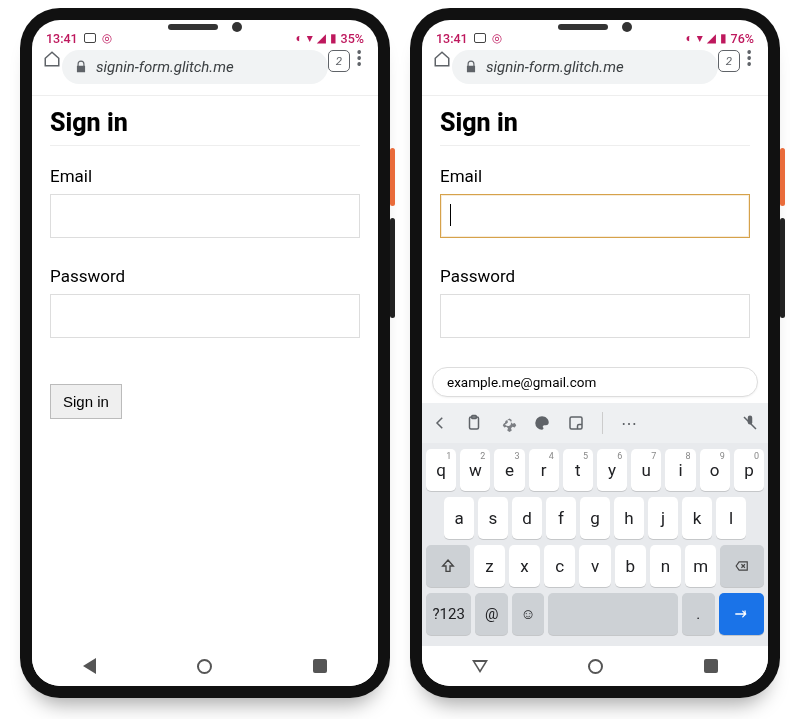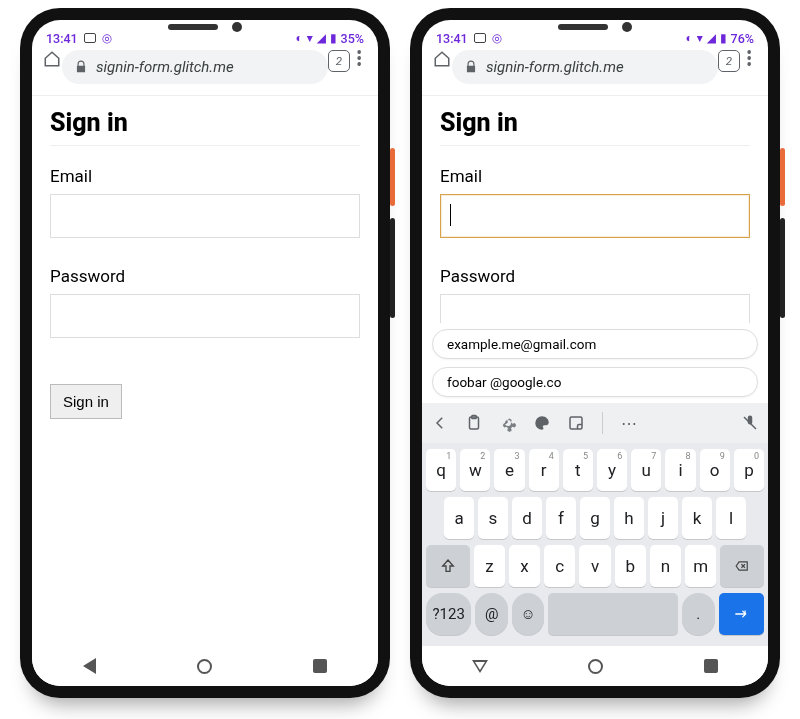--- a/index.html
+++ b/index.html
@@ -57,21 +57,21 @@
     overflow: hidden;
     display: flex;
     flex-direction: column;
   }
   .statusbar {
     height: 30px;
     padding: 6px 14px 0 14px;
     display: flex; justify-content: space-between;
     font-size: 12.5px;
     font-weight: 500;
-    color:#6d28d9;
+    color:#be185d;
   }
   .sb-left { display:flex; gap:6px; align-items:center; }
   .sb-right { display:flex; gap:4px; align-items:center; }
   .sb-icon { font-size:12px; line-height:1; }
   .sb-square { width:12px; height:10px; border:1.5px solid #444; border-radius:2px; }
   .addrbar {
     height: 46px;
     display:flex; align-items:flex-start;
     padding: 0 10px;
     border-bottom:1px solid #eee;
@@ -224,21 +224,21 @@
     color:#202124;
     box-shadow:0 1px 0 rgba(0,0,0,0.15);
     position:relative;
   }
   .key .sup {
     position:absolute;
     top:2px; right:5px;
     font-size:9px;
     color:#888;
   }
-  .key.fn { background:#cdd1d5; font-size:15px;border-radius:16px; }
+  .key.fn { background:#cdd1d5; font-size:15px; }
   .key.space { flex:4; background:#cdd1d5; }
   .key.enter { background:#1a73e8; color:#fff; flex:1.4; }
   .key.shift, .key.bksp { flex:1.4; background:#cdd1d5; }
   .kb-row.mid { padding:0 18px; }
 </style>
 </head>
 <body>
 
 <div class="phones">
 
@@ -358,21 +358,20 @@
         </div>
         <div class="field-block">
           <label class="field-label">Password</label>
           <input class="text-input" type="password" style="">
         </div>
         <button class="signin-btn cut">Sign in</button>
 
         <div class="cutline"></div>
         <div class="chips">
           <div class="chip">example.me@gmail.com</div>
-          <div class="chip">foobar @google.co</div>
         </div>
 
         <div class="keyboard">
           <div class="kb-toolbar">
             <div class="kb-tool">
                 <svg viewBox="0 0 24 24" fill="none" stroke="#5f6368" stroke-width="2">
                   <path d="M15 5l-7 7 7 7"></path>
                 </svg>
               </div>
             <div class="kb-tool">

